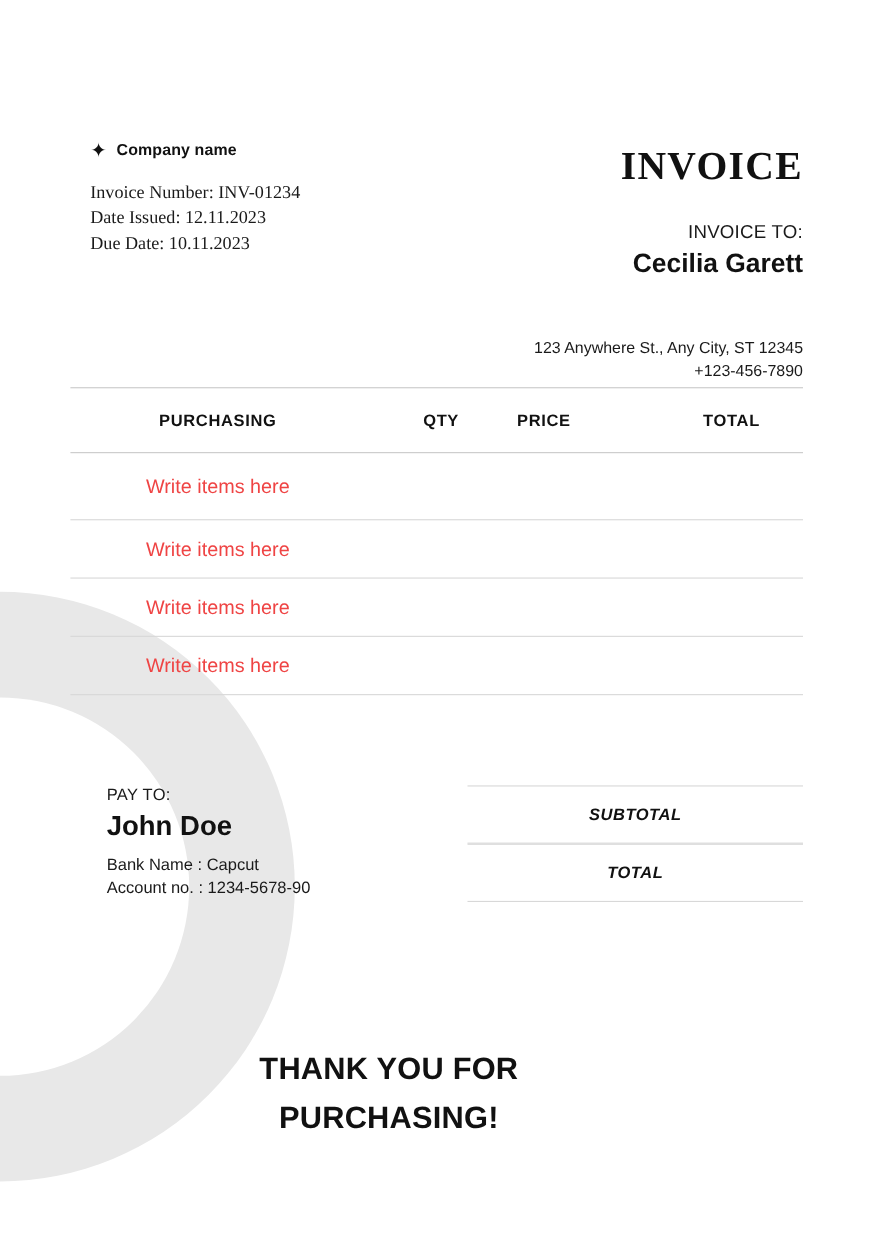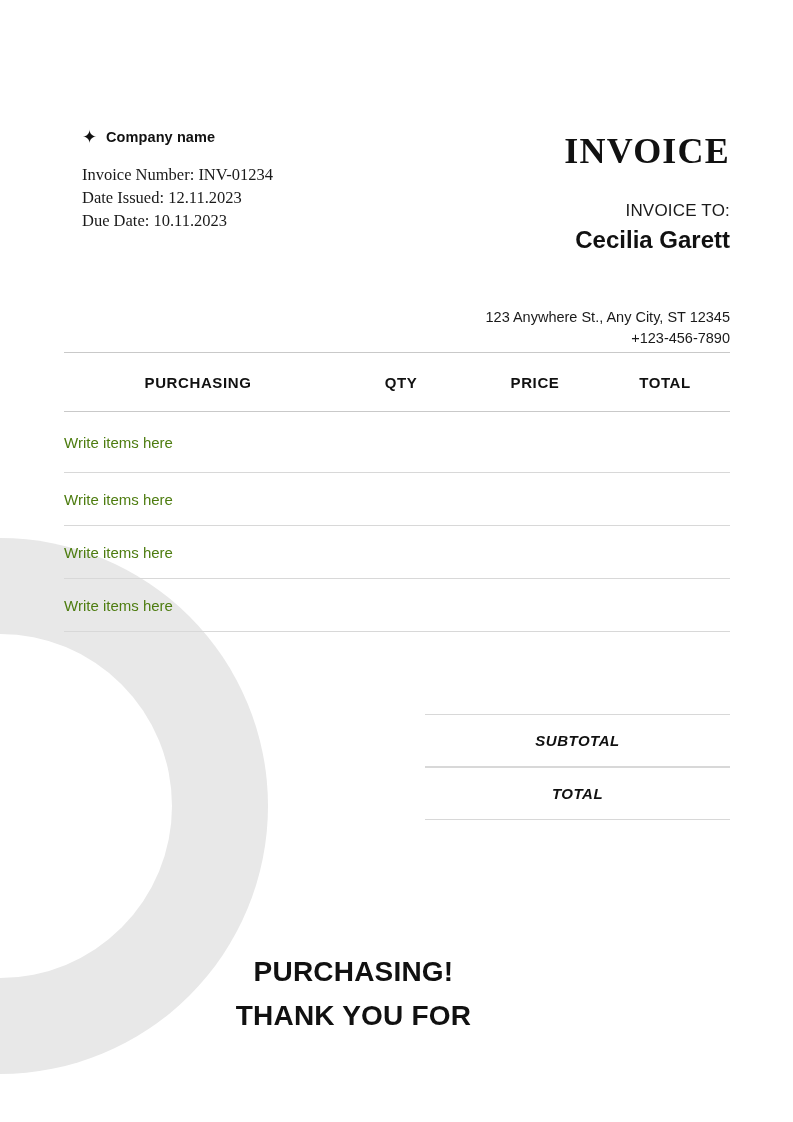--- a/index.html
+++ b/index.html
@@ -137,36 +137,36 @@
   .rule.thin { background: #d8d8d8; }
 
   .trow {
     display: flex;
     align-items: center;
     height: 52px;
   }
   .thead .trow { height: 58px; }
   .c-desc { width: 268px; text-align: center; }
   .c-qty  { width: 138px; text-align: center; }
-  .c-price{ width: 130px; text-align: center; }
+  .c-price{ width: 130px; text-align: left; }
   .c-total{ width: 130px; text-align: center; }
 
   .thead .c-desc,
   .thead .c-qty,
   .thead .c-price,
   .thead .c-total {
     font-size: 15px;
     font-weight: bold;
     letter-spacing: .6px;
     color: #111;
   }
   .item-text {
-    font-size: 15px;
-    color: #4d7c0f;
-    text-align: left;
+    font-size: 18px;
+    color: #ef4444;
+    text-align: center;
   }
 
   
   .payto {
     position: absolute;
     left: 97px;
     top: 714px;
   }
   .payto-label {
     font-size: 15px;
@@ -294,32 +294,38 @@
 
     <div class="trow">
       <div class="c-desc item-text">Write items here</div>
       <div class="c-qty item-text"></div>
       <div class="c-price item-text"></div>
       <div class="c-total item-text"></div>
     </div>
     <div class="rule thin"></div>
   </div>
 
+  <div class="payto">
+    <div class="payto-label">PAY TO:</div>
+    <div class="payto-name">John Doe</div>
+    <div class="payto-line payto-bank">Bank Name : Capcut</div>
+    <div class="payto-line">Account no. : 1234-5678-90</div>
+  </div>
 
   <div class="totals">
     <div class="rule thin"></div>
     <div class="trow2">
       <span>SUBTOTAL</span>
     </div>
     <div class="rule thin"></div>
     <div class="rule thin"></div>
     <div class="trow2">
       <span>TOTAL</span>
     </div>
     <div class="rule thin"></div>
   </div>
 
   <div class="thanks">
+    <div>THANK YOU FOR</div>
     <div>PURCHASING!</div>
-    <div>THANK YOU FOR</div>
   </div>
 
 </div>
 
 </body></html>

